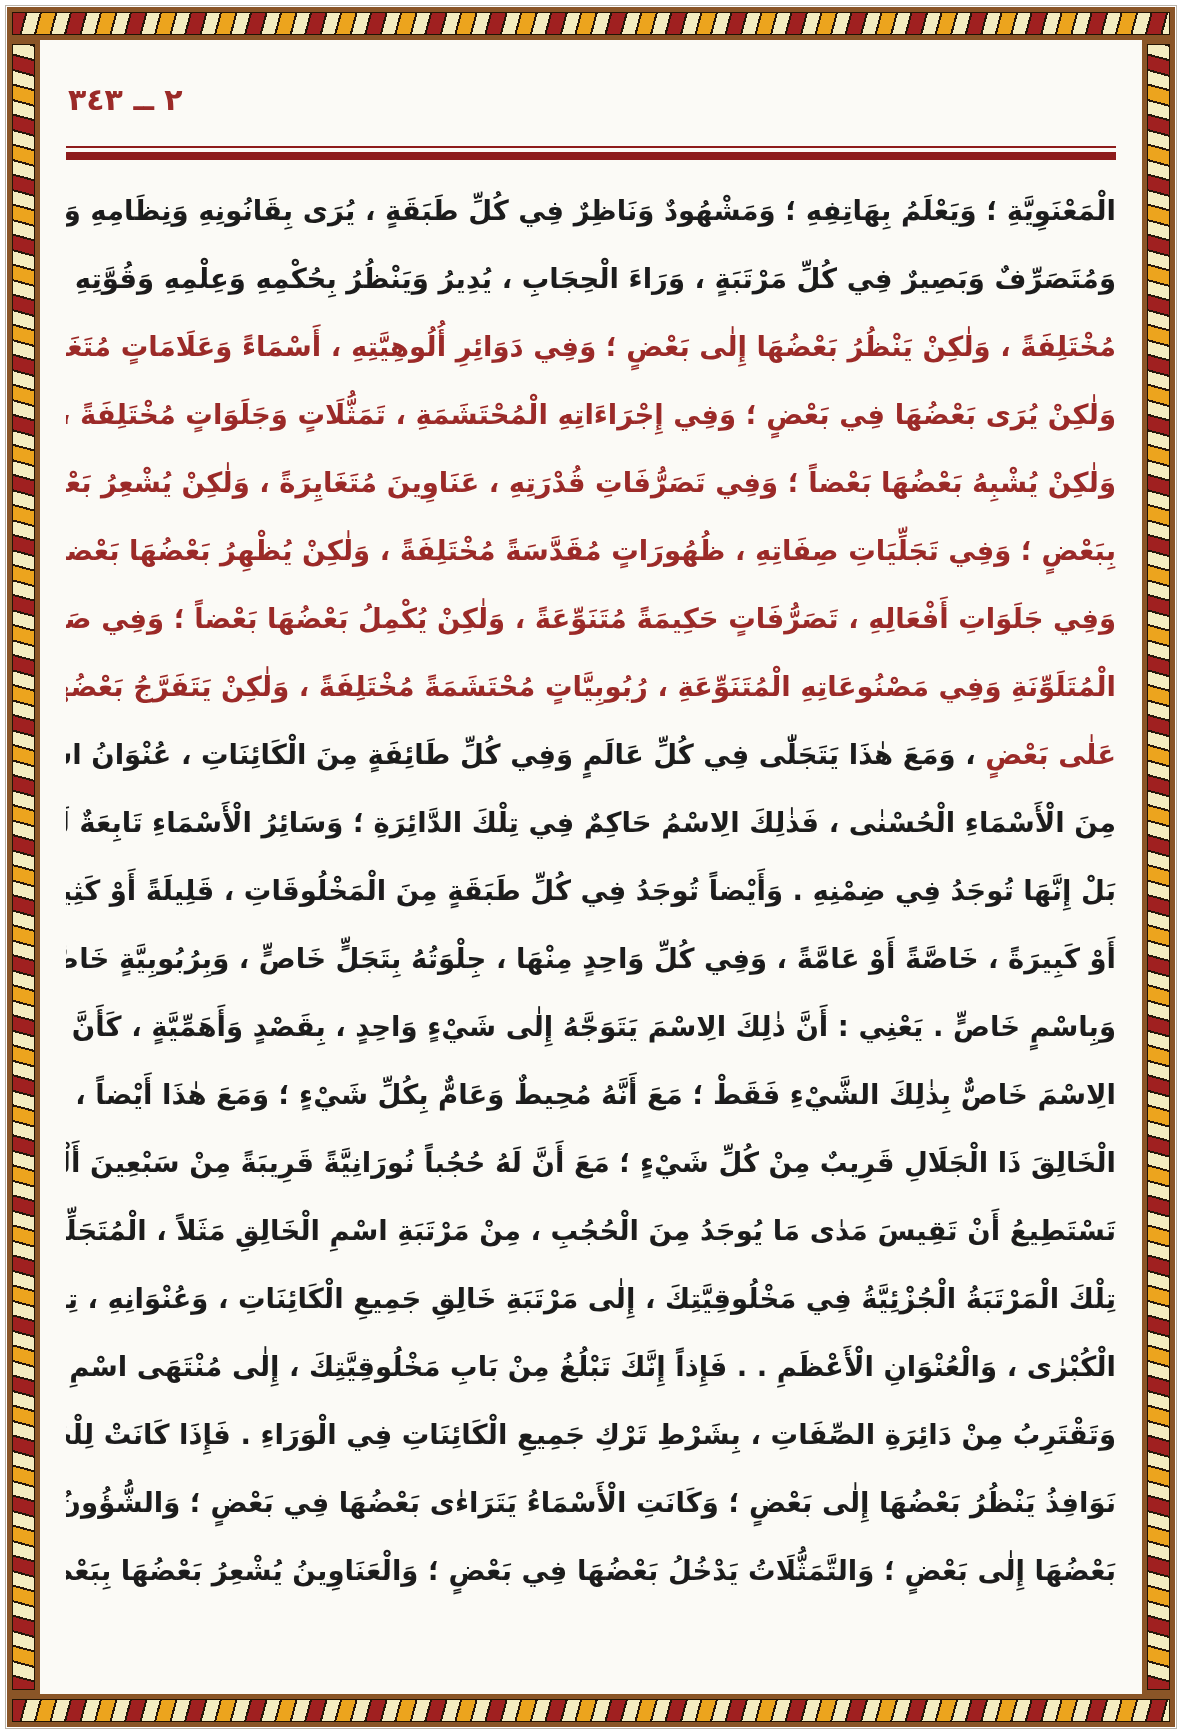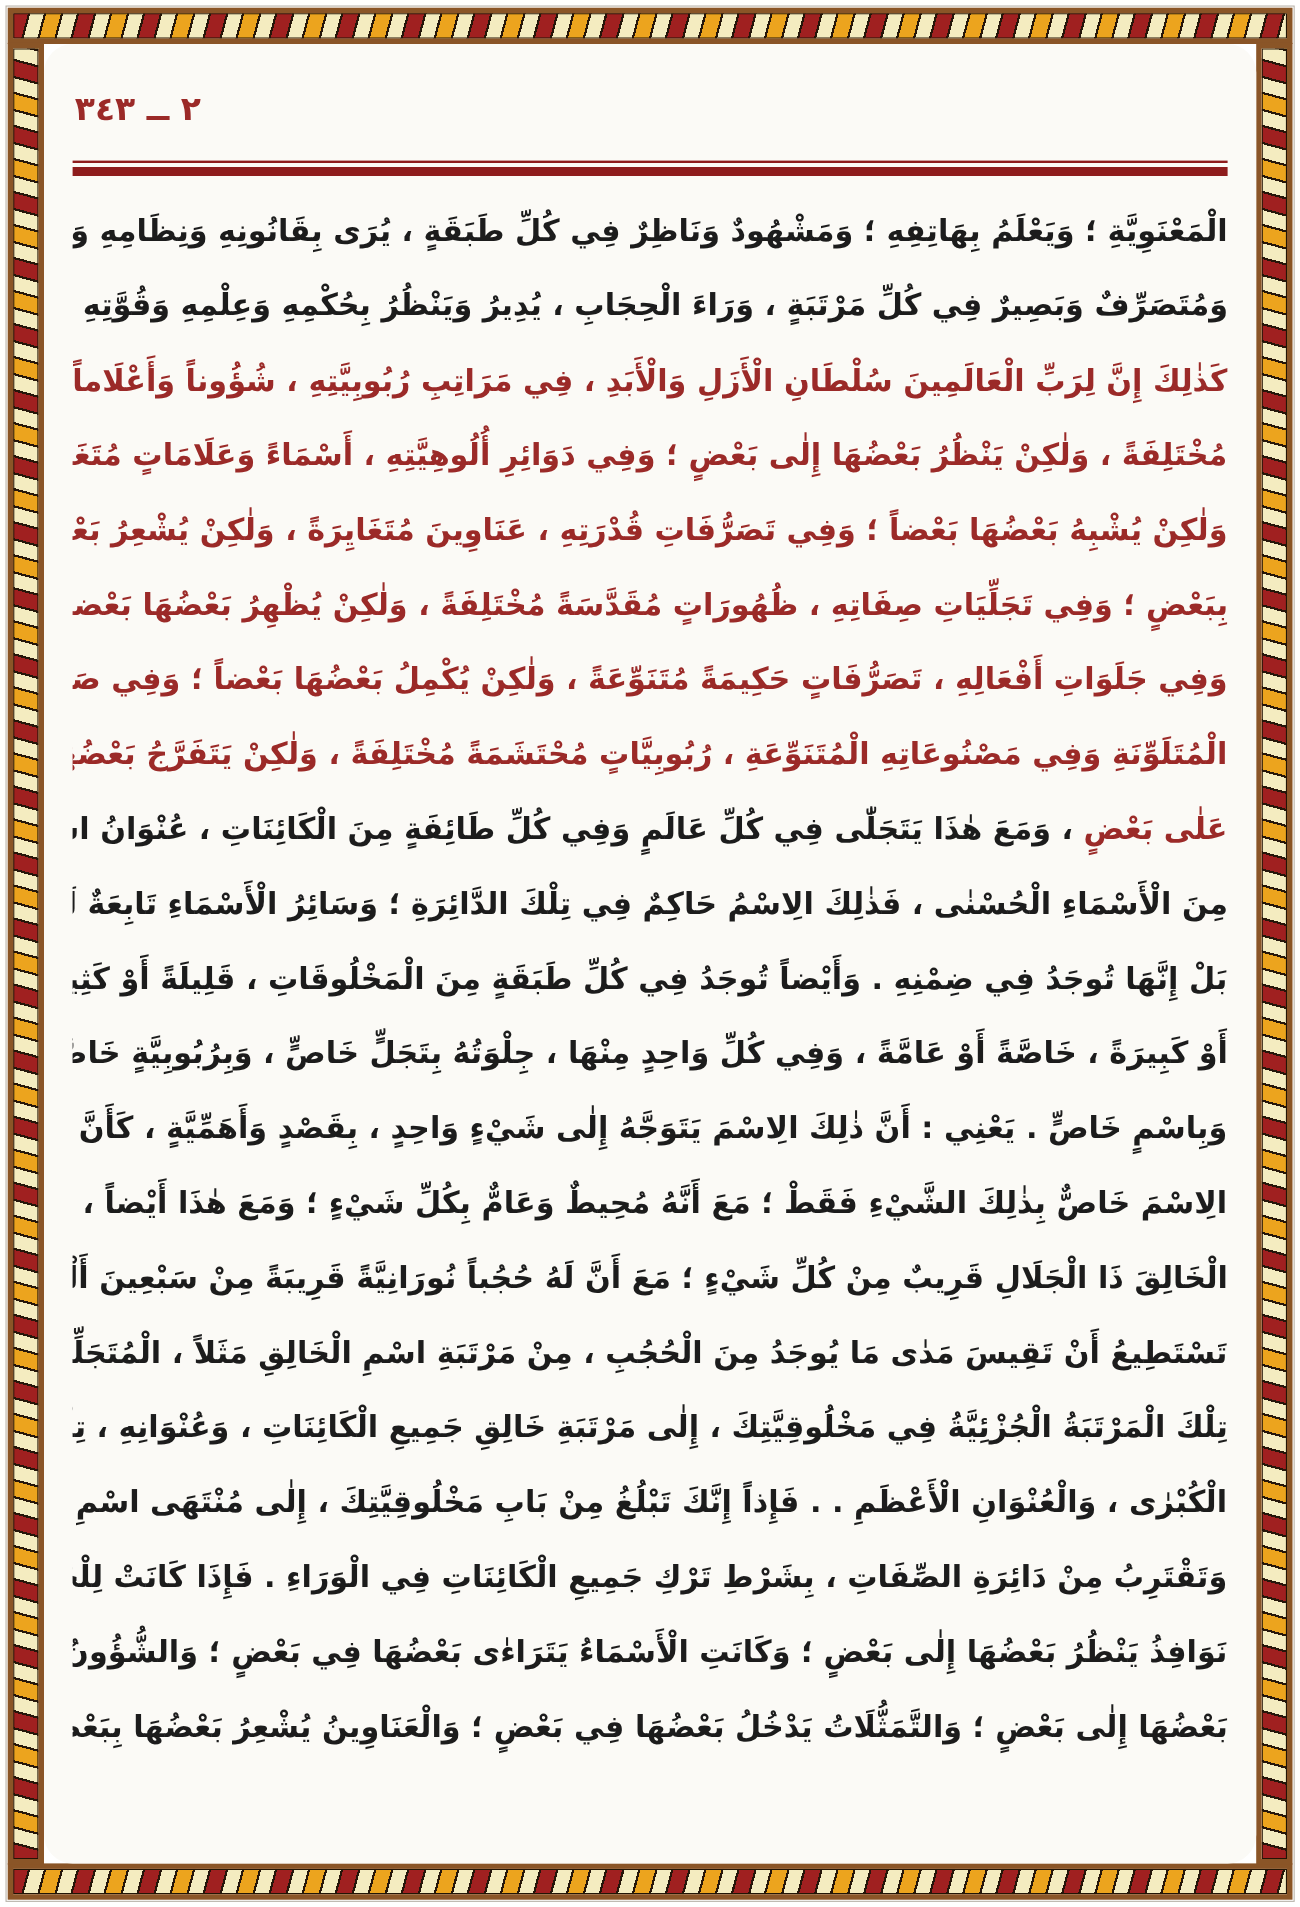--- a/index.html
+++ b/index.html
@@ -41,21 +41,20 @@
   .edge-left{left:7px;}
   .edge-right{right:7px;}
 
   
   .content{
     position:absolute; inset:40px;
     background:var(--page-bg);
     padding:28px 26px 0 26px;
     box-sizing:border-box;
     direction:rtl;
-    border-radius:26px;
   }
   .header{position:relative; height:76px;}
   .page-marker{
     position:absolute; left:2px; top:14px;
     font-size:30px; font-weight:bold;
     color:var(--ink-red);
     direction:rtl;
     letter-spacing:2px;
   }
   .title{
@@ -97,22 +96,22 @@
 
   <div class="content">
     <div class="header">
       <div class="page-marker">٢ ــ ٣٤٣</div>
     </div>
     <div class="header-rule"></div>
 
     <div class="body-lines">
         <div class="line"><span class="black">الْمَعْنَوِيَّةِ ؛ وَيَعْلَمُ بِهَاتِفِهِ ؛ وَمَشْهُودٌ وَنَاظِرٌ فِي كُلِّ طَبَقَةٍ ، يُرَى بِقَانُونِهِ وَنِظَامِهِ وَمُمَثِّلِهِ ؛</span></div>
         <div class="line"><span class="black">وَمُتَصَرِّفٌ وَبَصِيرٌ فِي كُلِّ مَرْتَبَةٍ ، وَرَاءَ الْحِجَابِ ، يُدِيرُ وَيَنْظُرُ بِحُكْمِهِ وَعِلْمِهِ وَقُوَّتِهِ ؛</span></div>
-        <div class="line"><span class="red">كَذٰلِكَ إِنَّ لِرَبِّ الْعَالَمِينَ سُلْطَانِ الْأَزَلِ وَالْأَبَدِ ، فِي مَرَاتِبِ رُبُوبِيَّتِهِ ، شُؤُوناً وَأَعْلَاماً</span></div>
         <div class="line"><span class="red">مُخْتَلِفَةً ، وَلٰكِنْ يَنْظُرُ بَعْضُهَا إِلٰى بَعْضٍ ؛ وَفِي دَوَائِرِ أُلُوهِيَّتِهِ ، أَسْمَاءً وَعَلَامَاتٍ مُتَغَايِرَةً ،</span></div>
+        <div class="line"><span class="red">وَلٰكِنْ يُرَى بَعْضُهَا فِي بَعْضٍ ؛ وَفِي إِجْرَاءَاتِهِ الْمُحْتَشَمَةِ ، تَمَثُّلَاتٍ وَجَلَوَاتٍ مُخْتَلِفَةً ،</span></div>
         <div class="line"><span class="red">وَلٰكِنْ يُشْبِهُ بَعْضُهَا بَعْضاً ؛ وَفِي تَصَرُّفَاتِ قُدْرَتِهِ ، عَنَاوِينَ مُتَغَايِرَةً ، وَلٰكِنْ يُشْعِرُ بَعْضُهَا</span></div>
         <div class="line"><span class="red">بِبَعْضٍ ؛ وَفِي تَجَلِّيَاتِ صِفَاتِهِ ، ظُهُورَاتٍ مُقَدَّسَةً مُخْتَلِفَةً ، وَلٰكِنْ يُظْهِرُ بَعْضُهَا بَعْضاً ؛</span></div>
         <div class="line"><span class="red">وَفِي جَلَوَاتِ أَفْعَالِهِ ، تَصَرُّفَاتٍ حَكِيمَةً مُتَنَوِّعَةً ، وَلٰكِنْ يُكْمِلُ بَعْضُهَا بَعْضاً ؛ وَفِي صَنَائِعِهِ</span></div>
         <div class="line"><span class="red">الْمُتَلَوِّنَةِ وَفِي مَصْنُوعَاتِهِ الْمُتَنَوِّعَةِ ، رُبُوبِيَّاتٍ مُحْتَشَمَةً مُخْتَلِفَةً ، وَلٰكِنْ يَتَفَرَّجُ بَعْضُهَا</span></div>
         <div class="line"><span class="red">عَلٰى بَعْضٍ</span><span class="black"> ، وَمَعَ هٰذَا يَتَجَلّٰى فِي كُلِّ عَالَمٍ وَفِي كُلِّ طَائِفَةٍ مِنَ الْكَائِنَاتِ ، عُنْوَانُ اسْمٍ وَاحِدٍ</span></div>
         <div class="line"><span class="black">مِنَ الْأَسْمَاءِ الْحُسْنٰى ، فَذٰلِكَ الِاسْمُ حَاكِمٌ فِي تِلْكَ الدَّائِرَةِ ؛ وَسَائِرُ الْأَسْمَاءِ تَابِعَةٌ لَهُ هُنَاكَ ؛</span></div>
         <div class="line"><span class="black">بَلْ إِنَّهَا تُوجَدُ فِي ضِمْنِهِ . وَأَيْضاً تُوجَدُ فِي كُلِّ طَبَقَةٍ مِنَ الْمَخْلُوقَاتِ ، قَلِيلَةً أَوْ كَثِيرَةً ، صَغِيرَةً</span></div>
         <div class="line"><span class="black">أَوْ كَبِيرَةً ، خَاصَّةً أَوْ عَامَّةً ، وَفِي كُلِّ وَاحِدٍ مِنْهَا ، جِلْوَتُهُ بِتَجَلٍّ خَاصٍّ ، وَبِرُبُوبِيَّةٍ خَاصَّةٍ ،</span></div>
         <div class="line"><span class="black">وَبِاسْمٍ خَاصٍّ . يَعْنِي : أَنَّ ذٰلِكَ الِاسْمَ يَتَوَجَّهُ إِلٰى شَيْءٍ وَاحِدٍ ، بِقَصْدٍ وَأَهَمِّيَّةٍ ، كَأَنَّ ذٰلِكَ</span></div>
         <div class="line"><span class="black">الِاسْمَ خَاصٌّ بِذٰلِكَ الشَّيْءِ فَقَطْ ؛ مَعَ أَنَّهُ مُحِيطٌ وَعَامٌّ بِكُلِّ شَيْءٍ ؛ وَمَعَ هٰذَا أَيْضاً ، فَإِنَّ</span></div>

